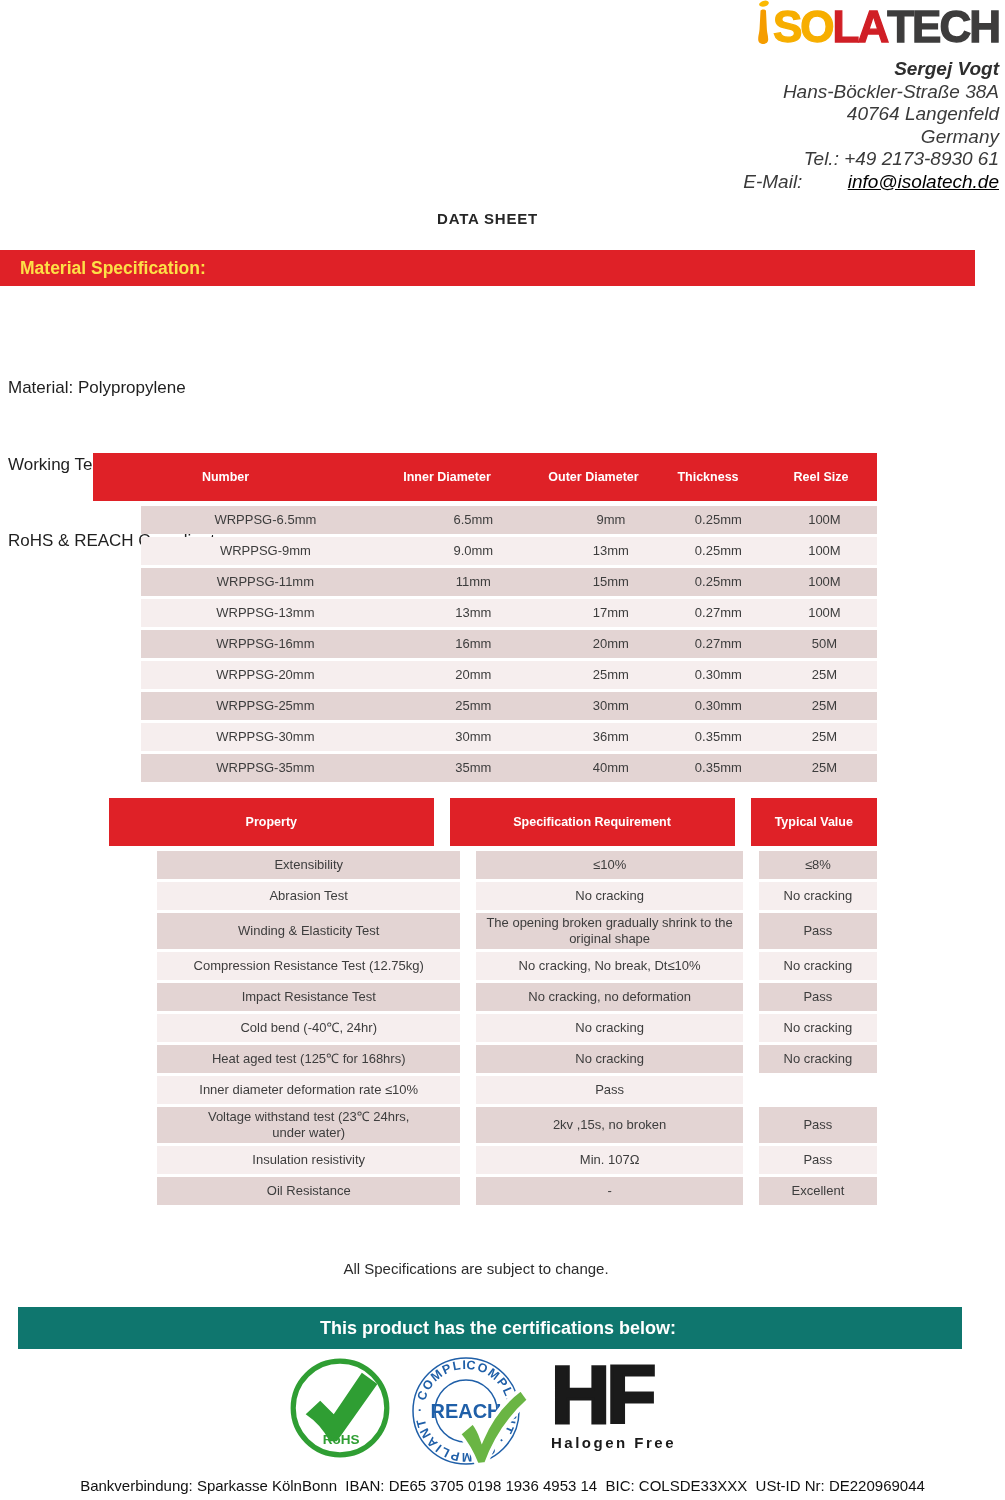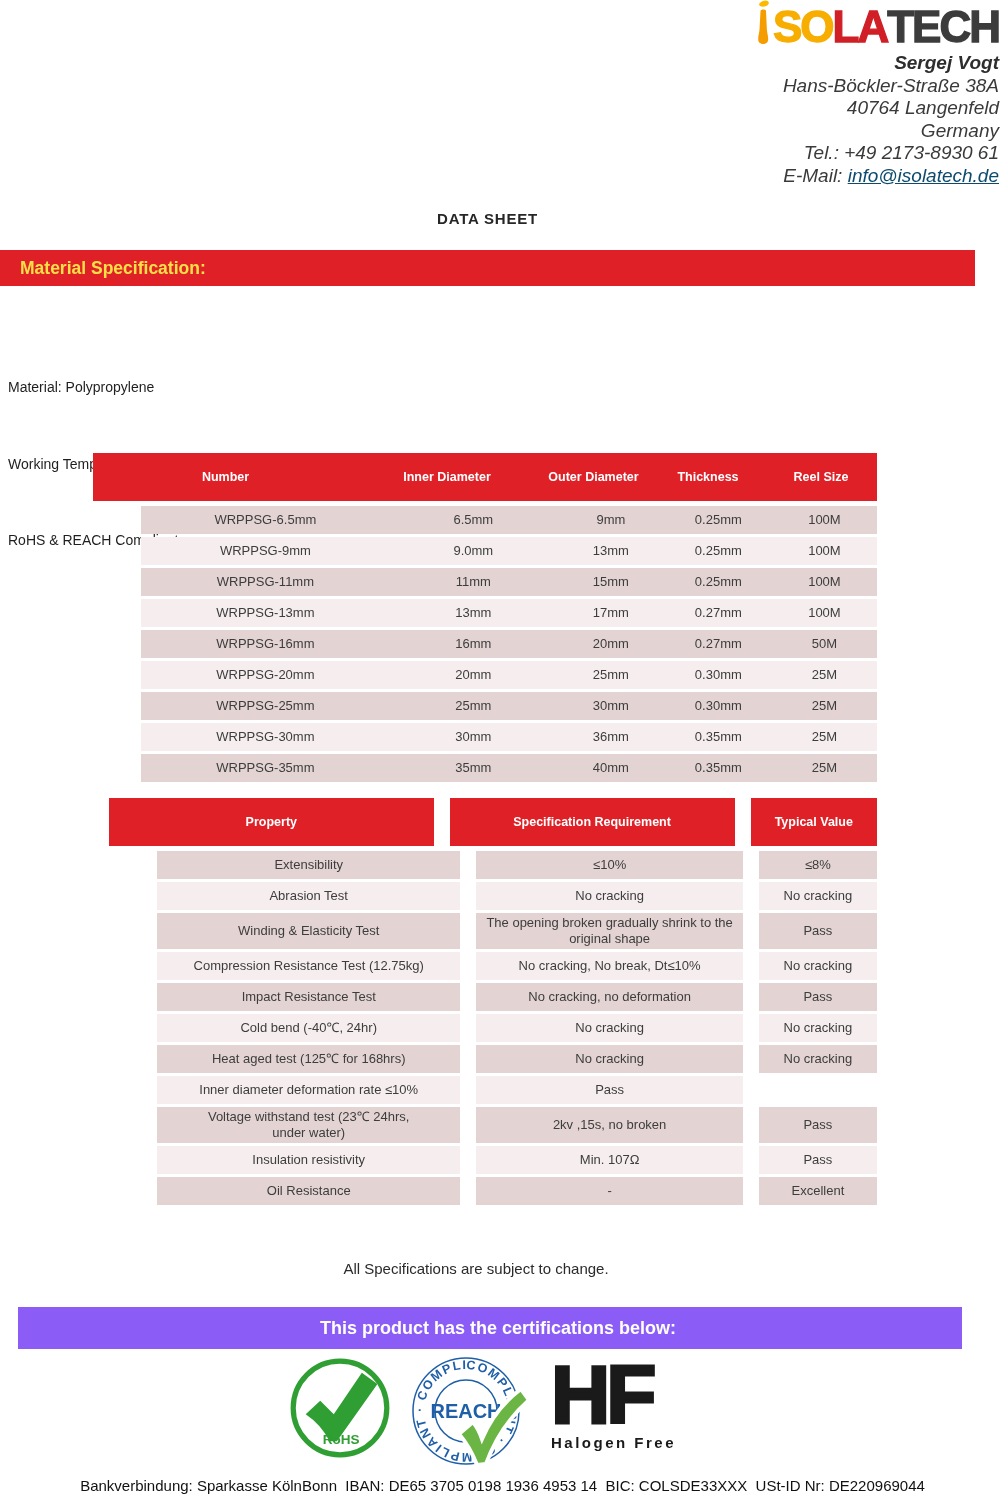--- a/index.html
+++ b/index.html
@@ -11,32 +11,32 @@
   .logo { position:absolute; top:0px; right:6px; display:flex; align-items:center;
           font-weight:bold; font-size:44px; letter-spacing:-2px; line-height:44px;
           -webkit-text-stroke:1.3px currentColor; }
   .logo .seg { display:inline-block; }
   .logo-icon { margin-right:1px; }
   .logo-so { color:#f7ae00; }
   .logo-la { color:#d01f26; }
   .logo-tech { color:#3d3c3c; }
 
   
-  .address { position:absolute; top:52px; right:6px; text-align:right;
+  .address { position:absolute; top:58px; right:6px; text-align:right;
              font-style:italic; font-size:19px; line-height:22.5px; color:#3a3a3a; }
   .address .name { font-weight:bold; color:#2e2e2e; }
-  .address a { color:#0c4a6e; text-decoration:underline; }
+  .address a { color:#000000; text-decoration:underline;margin-left:40px; }
 
   
   .doc-title { position:absolute; top:210px; left:437px; font-weight:bold;
                font-size:15px; letter-spacing:0.8px; color:#262626; }
   .banner1 { position:absolute; top:250px; left:0px; width:975px; height:36px;
              background:#df2127; color:#fde047; font-weight:bold; font-size:17.5px;
              line-height:36px; padding-left:20px; }
-  .material { position:absolute; top:324px; left:8px; font-size:14px;
+  .material { position:absolute; top:324px; left:8px; font-size:17px;
               line-height:25.5px; color:#1f1f1f; white-space:pre-wrap; }
 
   
   .dtable { position:absolute; left:93px; width:784px; }
   .size-table { top:453px; }
   .prop-table { top:798px; }
   .size-table .thead, .size-table .trow {
       display:grid; grid-template-columns:265fr 178fr 115fr 114fr 112fr; column-gap:0; }
   .prop-table .thead, .prop-table .trow {
       display:grid; grid-template-columns:344fr 302fr 134fr; column-gap:16px;padding-left:16px; }
@@ -46,21 +46,21 @@
   .trow { margin-bottom:3px;margin-left:48px; }
   .tcell { min-height:28px; display:flex; align-items:center; justify-content:center;
            text-align:center; font-size:13px; color:#3d3d3d; padding:2px 6px; line-height:16px; }
   .trow.odd  .tcell { background:#e3d4d3; }
   .trow.even .tcell { background:#f6eeee; }
   .prop-table .tcell:first-child { white-space:pre-line; }
 
   .note { position:absolute; top:1260px; left:4px; width:944px; text-align:center;
           font-size:15px; color:#2b2b2b; }
   .banner2 { position:absolute; top:1307px; left:18px; width:944px; height:42px;
-             background:#8b5cf6; color:#fff; font-weight:bold; font-size:18px;
+             background:#0f766e; color:#fff; font-weight:bold; font-size:18px;
              display:flex; align-items:center; justify-content:center;padding-left:16px; }
 
   
   .certs { position:absolute; top:1356px; left:287px; display:flex; align-items:flex-start; gap:18px; }
   .hf-box { margin-top:4px; text-align:left; }
   .hf-letters { font-size:82px; font-weight:bold; line-height:70px; letter-spacing:-4px;
                 color:#1a1a1a; -webkit-text-stroke:3px #1a1a1a; }
   .hf-label { font-size:15px; font-weight:bold; letter-spacing:2.5px; color:#1a1a1a; margin-top:4px; }
 
   

